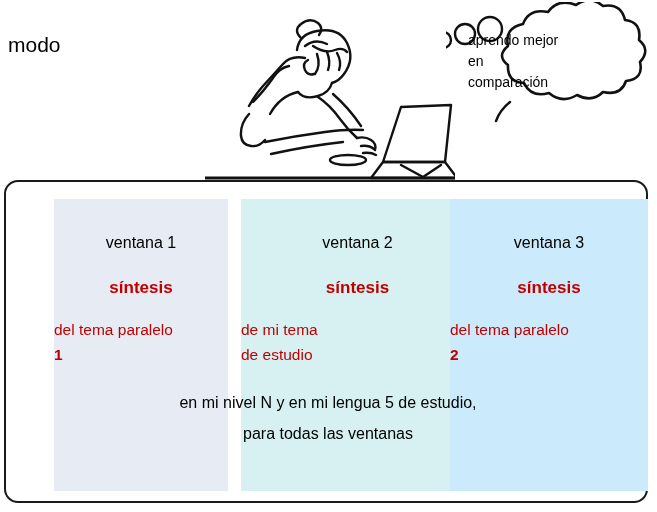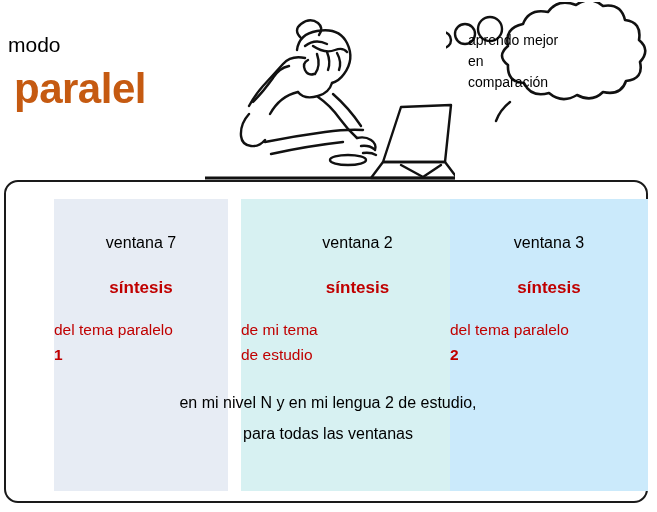--- a/index.html
+++ b/index.html
@@ -156,21 +156,20 @@
     display: block;
   }
 </style>
 </head>
 <body>
 
 <div id="header">
 
   <div id="modo-label">modo</div>
 
-  <div id="mode-title">paralel</div>
 
   <svg id="illustration" viewBox="0 0 250 178">
     <g fill="none" stroke="#111111" stroke-width="2.4" stroke-linecap="round" stroke-linejoin="round">
 
       <path d="M96 36 q-8 -8 0 -14 q9 -7 17 -1 q6 5 1 12"></path>
       <path d="M100 44 q10 -8 22 -2"></path>
 
       <path d="M92 48 q2 -16 20 -19 q22 -4 30 12 q8 16 -3 31 q-5 7 -12 9"></path>
 
       <path d="M108 44 q12 8 22 4 q8 -3 12 2"></path>
@@ -242,21 +241,21 @@
   <div id="bubble-text">
     <div>aprendo  mejor</div>
     <div>en</div>
     <div>comparación</div>
   </div>
 </div>
 
 <div id="windows-panel">
 
   <div id="col-1" class="window-col">
-    <div class="col-title">ventana 7</div>
+    <div class="col-title">ventana 1</div>
     <div class="col-synth">síntesis</div>
     <div class="col-desc">
       <div>del tema paralelo</div>
       <div class="emph">1</div>
     </div>
   </div>
 
   <div id="col-2" class="window-col">
     <div class="col-title">ventana 2</div>
     <div class="col-synth">síntesis</div>
@@ -269,16 +268,16 @@
   <div id="col-3" class="window-col">
     <div class="col-title">ventana 3</div>
     <div class="col-synth">síntesis</div>
     <div class="col-desc">
       <div>del tema paralelo</div>
       <div class="emph">2</div>
     </div>
   </div>
 
   <div id="panel-caption">
-    <span>en mi nivel N  y en mi lengua 2 de estudio,</span>
+    <span>en mi nivel N  y en mi lengua 5 de estudio,</span>
     <span>para todas las ventanas</span>
   </div>
 </div>
 
 </body></html>

